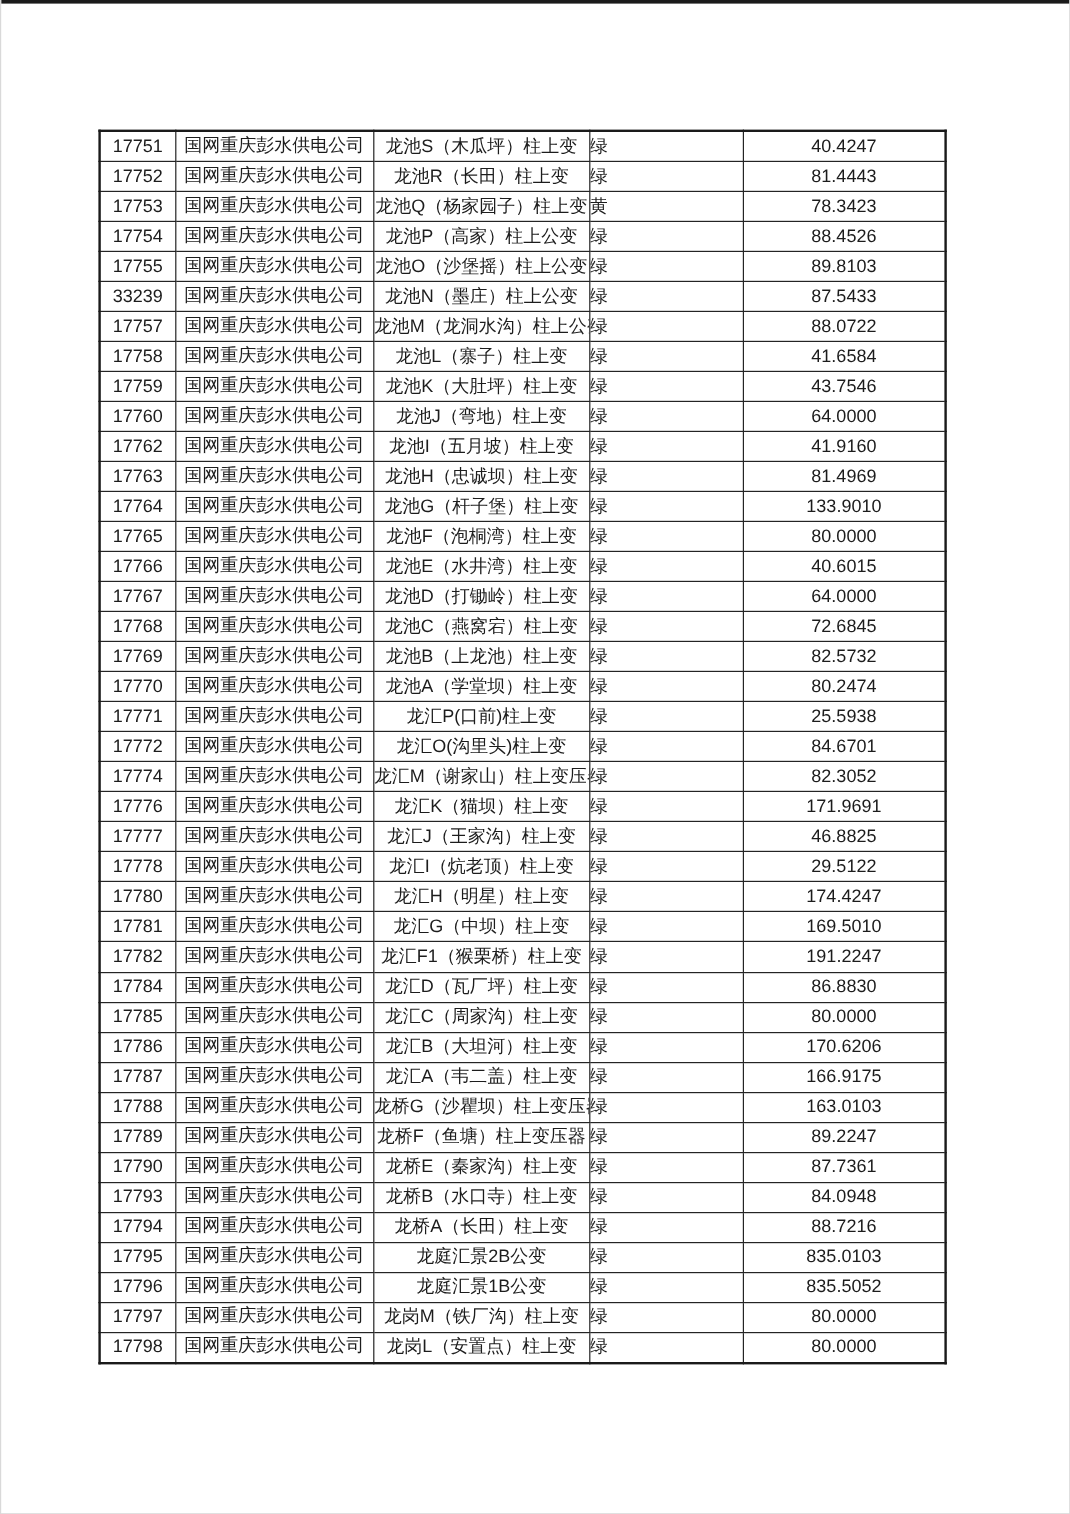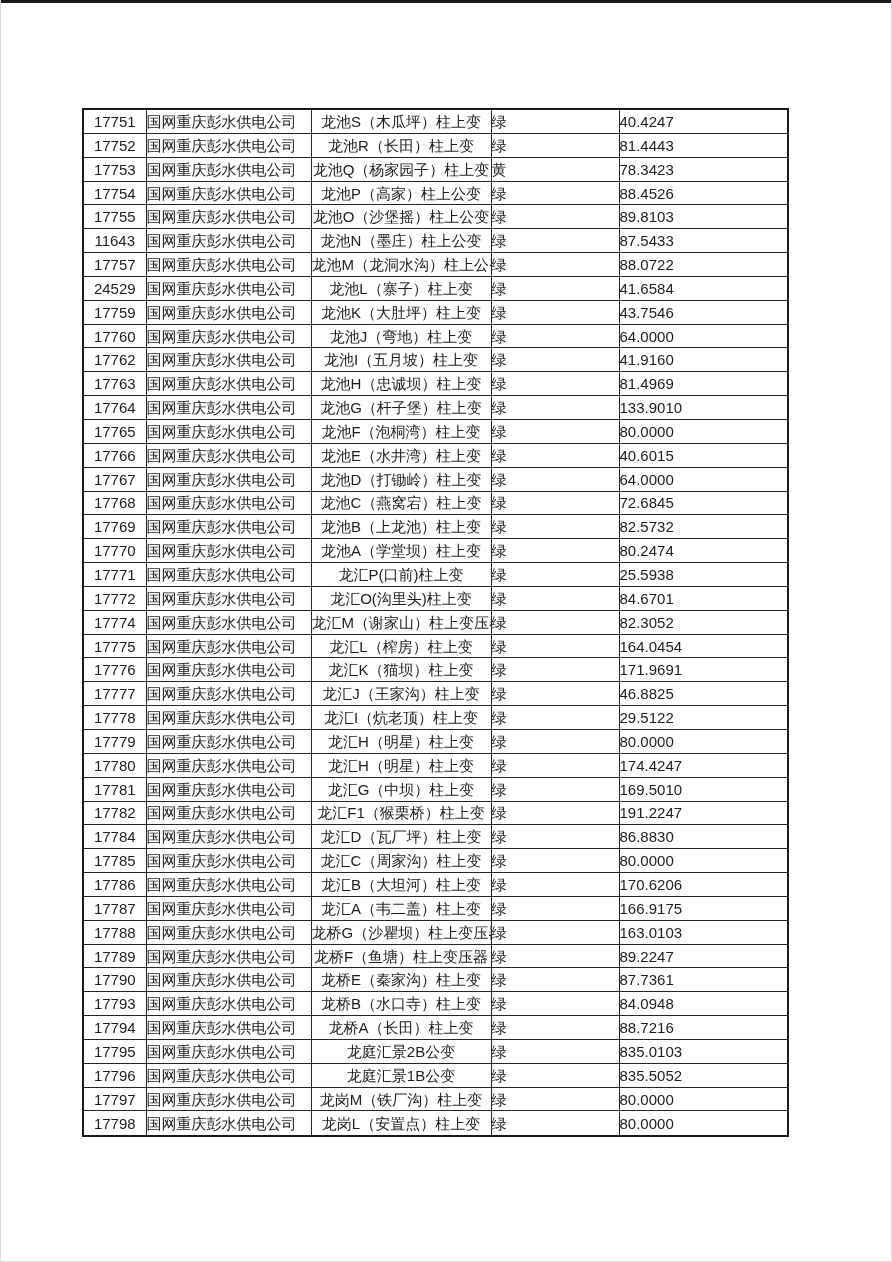--- a/index.html
+++ b/index.html
@@ -45,24 +45,24 @@
     line-height: 21px;
     overflow: hidden;
     white-space: nowrap;
     font-size: 15px;
     color: #1c1c1c;
   }
   table.data-table {
     border: 2px solid #1a1a1a;
   }
   td.c-id     { text-align: center; }
-  td.c-company{ text-align: left; padding-left: 4px; }
+  td.c-company{ text-align: center; padding-left: 4px; font-family: Liberation Serif, serif; }
   td.c-name   { text-align: center; padding-left: 4px; }
   td.c-status { text-align: left; padding-left: 3px; }
-  td.c-value  { text-align: left; font-size: 14.5px; }
+  td.c-value  { text-align: center; font-size: 14.5px; }
 </style>
 </head>
 <body>
 
 <div class="page">
   <div class="top-rule"></div>
 
   <table class="data-table">
     <colgroup>
       <col style="width:63px">
@@ -107,37 +107,37 @@
 
         <tr>
           <td class="c-id">17755</td>
           <td class="c-company">国网重庆彭水供电公司</td>
           <td class="c-name">龙池O（沙堡摇）柱上公变</td>
           <td class="c-status">绿</td>
           <td class="c-value">89.8103</td>
         </tr>
 
         <tr>
-          <td class="c-id">11643</td>
+          <td class="c-id">33239</td>
           <td class="c-company">国网重庆彭水供电公司</td>
           <td class="c-name">龙池N（墨庄）柱上公变</td>
           <td class="c-status">绿</td>
           <td class="c-value">87.5433</td>
         </tr>
 
         <tr>
           <td class="c-id">17757</td>
           <td class="c-company">国网重庆彭水供电公司</td>
           <td class="c-name">龙池M（龙洞水沟）柱上公变</td>
           <td class="c-status">绿</td>
           <td class="c-value">88.0722</td>
         </tr>
 
         <tr>
-          <td class="c-id">24529</td>
+          <td class="c-id">17758</td>
           <td class="c-company">国网重庆彭水供电公司</td>
           <td class="c-name">龙池L（寨子）柱上变</td>
           <td class="c-status">绿</td>
           <td class="c-value">41.6584</td>
         </tr>
 
         <tr>
           <td class="c-id">17759</td>
           <td class="c-company">国网重庆彭水供电公司</td>
           <td class="c-name">龙池K（大肚坪）柱上变</td>
@@ -244,27 +244,20 @@
 
 
         <tr>
           <td class="c-id">17774</td>
           <td class="c-company">国网重庆彭水供电公司</td>
           <td class="c-name">龙汇M（谢家山）柱上变压器</td>
           <td class="c-status">绿</td>
           <td class="c-value">82.3052</td>
         </tr>
 
-        <tr>
-          <td class="c-id">17775</td>
-          <td class="c-company">国网重庆彭水供电公司</td>
-          <td class="c-name">龙汇L（榨房）柱上变</td>
-          <td class="c-status">绿</td>
-          <td class="c-value">164.0454</td>
-        </tr>
 
         <tr>
           <td class="c-id">17776</td>
           <td class="c-company">国网重庆彭水供电公司</td>
           <td class="c-name">龙汇K（猫坝）柱上变</td>
           <td class="c-status">绿</td>
           <td class="c-value">171.9691</td>
         </tr>
 
         <tr>
@@ -276,27 +269,20 @@
         </tr>
 
         <tr>
           <td class="c-id">17778</td>
           <td class="c-company">国网重庆彭水供电公司</td>
           <td class="c-name">龙汇I（炕老顶）柱上变</td>
           <td class="c-status">绿</td>
           <td class="c-value">29.5122</td>
         </tr>
 
-        <tr>
-          <td class="c-id">17779</td>
-          <td class="c-company">国网重庆彭水供电公司</td>
-          <td class="c-name">龙汇H（明星）柱上变</td>
-          <td class="c-status">绿</td>
-          <td class="c-value">80.0000</td>
-        </tr>
 
         <tr>
           <td class="c-id">17780</td>
           <td class="c-company">国网重庆彭水供电公司</td>
           <td class="c-name">龙汇H（明星）柱上变</td>
           <td class="c-status">绿</td>
           <td class="c-value">174.4247</td>
         </tr>
 
         <tr>

